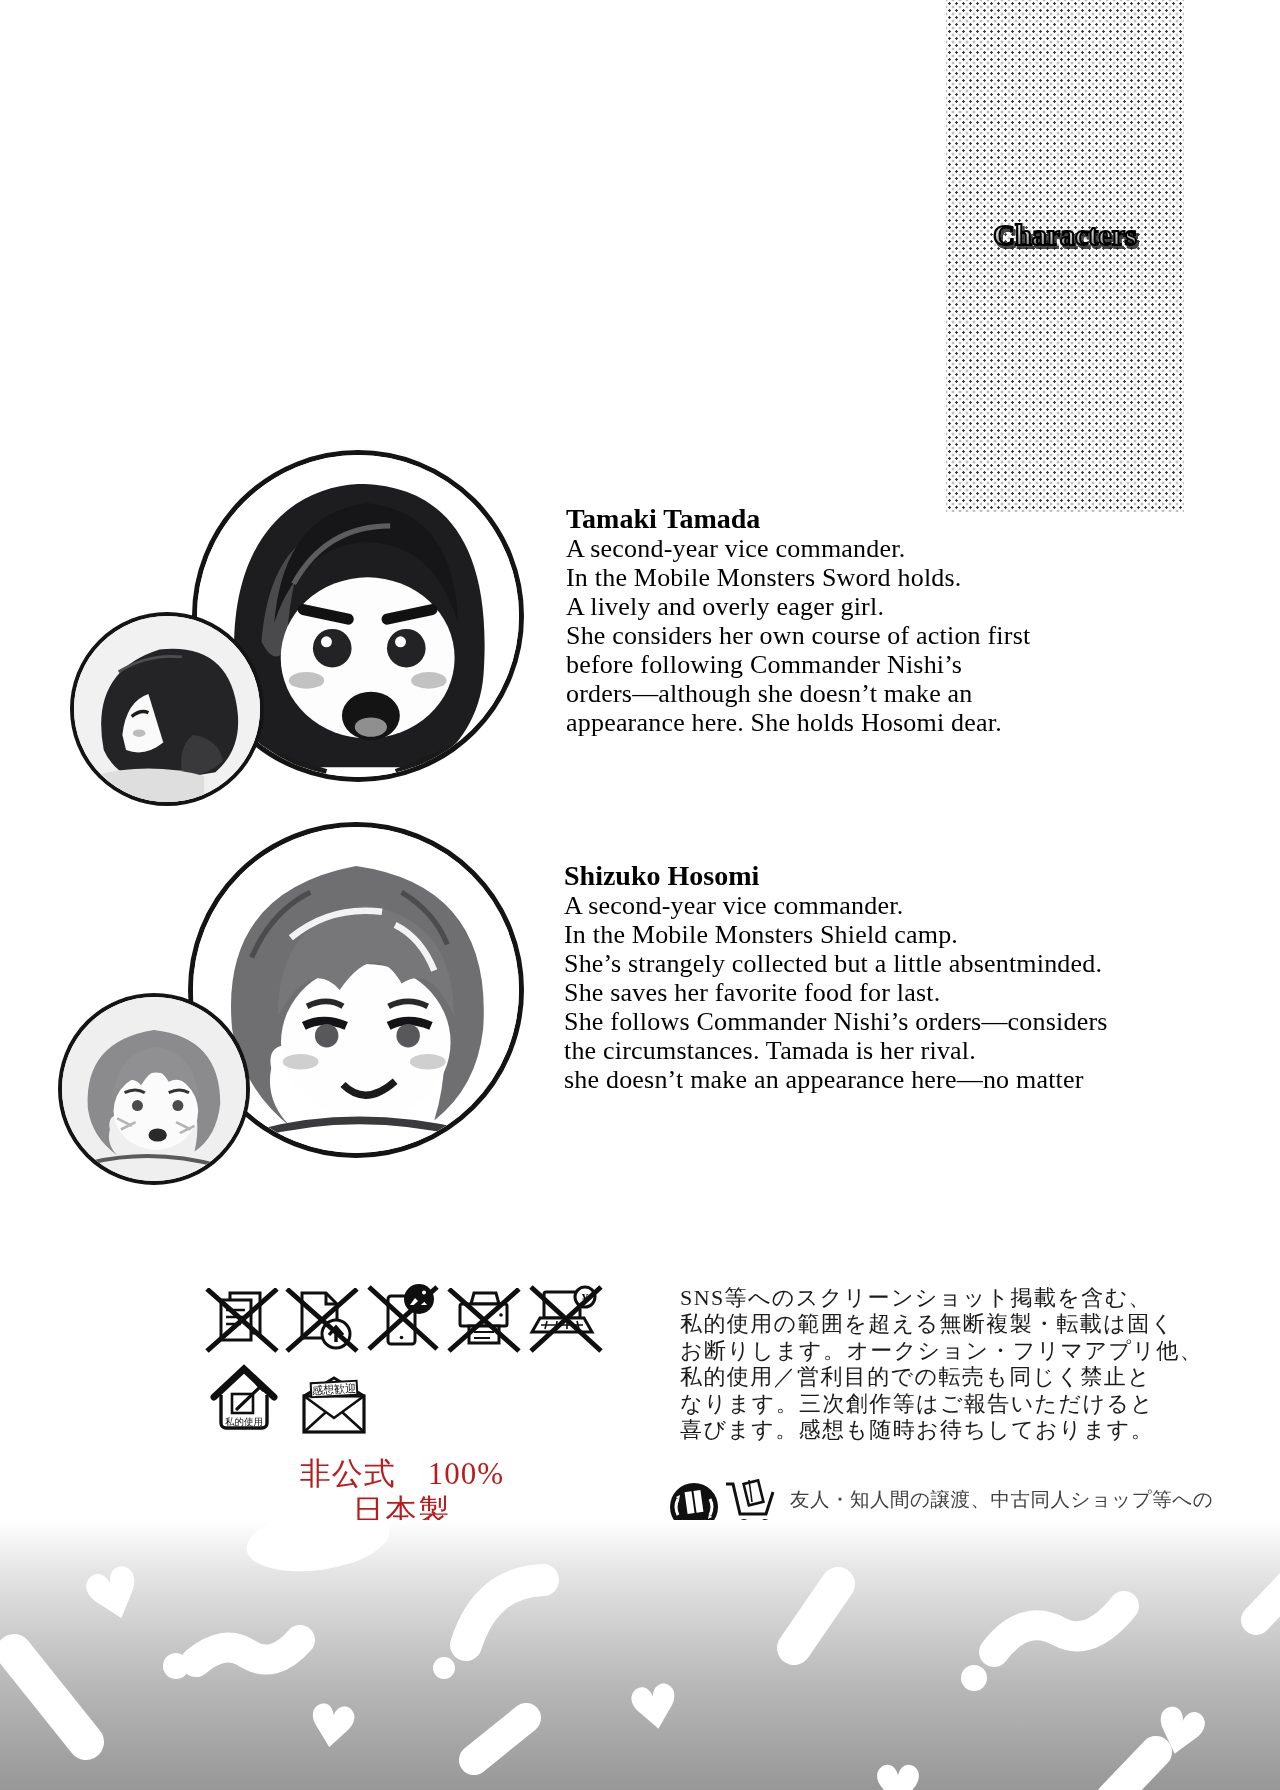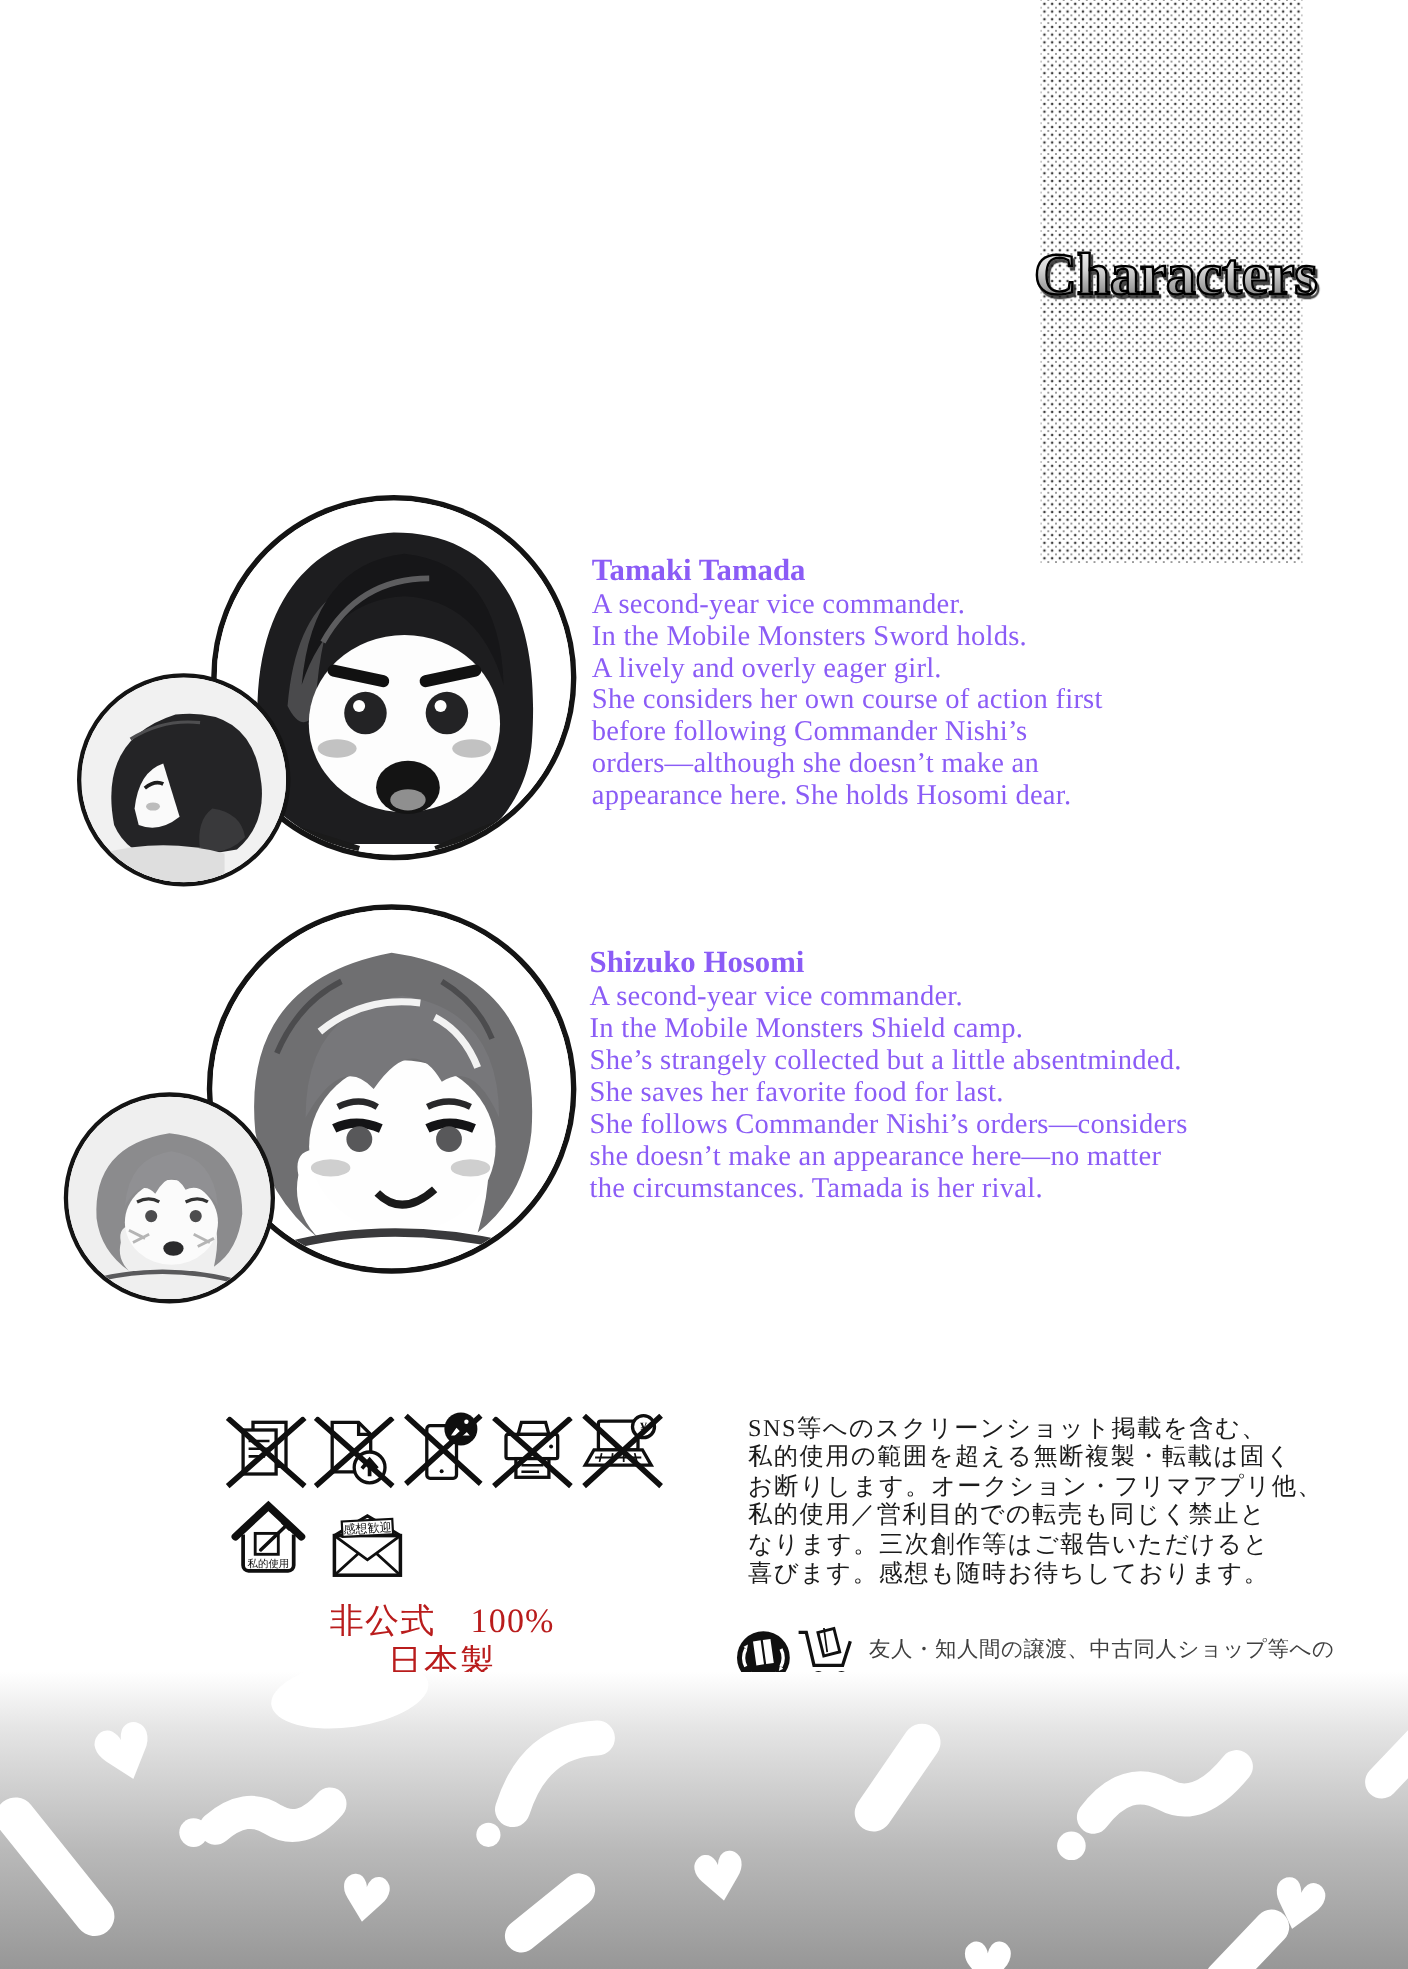--- a/index.html
+++ b/index.html
@@ -11,36 +11,36 @@
   .halftone{
     position:absolute;left:946px;top:0;width:238px;height:512px;
     background-image:
       radial-gradient(circle,#3c3c3c 1.1px, rgba(0,0,0,0) 1.45px),
       radial-gradient(circle,#9a9a9a 0.9px, rgba(0,0,0,0) 1.3px);
     background-size:7px 7px,7px 7px;
     background-position:0 0,3.5px 3.5px;
   }
   .characters-title{
     position:absolute;left:940px;top:218px;width:250px;text-align:center;
-    font-size:54px;font-weight:bold;letter-spacing:0px;
+    font-size:30px;font-weight:bold;letter-spacing:0px;
     background:linear-gradient(180deg,#f7f7f7 10%,#d2d2d2 45%,#6e6e6e 95%);
     -webkit-background-clip:text;background-clip:text;
     -webkit-text-fill-color:transparent;color:#9a9a9a;
     -webkit-text-stroke:2.2px #000;
     filter:drop-shadow(2px 3px 0 rgba(25,25,25,.8));
   }
   
   .portrait{position:absolute;border-radius:50%;background:#fff;overflow:hidden;box-sizing:border-box;}
   .portrait svg{display:block;width:100%;height:100%;}
   #tamada-main{left:192px;top:450px;width:332px;height:332px;border:5px solid #141414;z-index:2;}
   #tamada-sub {left:70px; top:612px;width:194px;height:194px;border:4px solid #141414;z-index:3;}
   #hosomi-main{left:188px;top:822px;width:336px;height:336px;border:5px solid #141414;z-index:2;}
   #hosomi-sub {left:58px; top:993px;width:192px;height:192px;border:4px solid #141414;z-index:3;}
   
-  .char-block{position:absolute;color:#8b5cf6;}
+  .char-block{position:absolute;color:#000000;margin-left:28px;}
   #tamada-text{left:538px;top:503px;width:560px;}
   #hosomi-text{left:536px;top:860px;width:600px;}
   .char-name{font-size:28px;line-height:31px;font-weight:bold;}
   .desc{font-size:26px;line-height:29px;letter-spacing:.2px;white-space:nowrap;}
   
   .uicon{position:absolute;}
   .uicon svg{display:block;}
   .icon-label{font-family:"Liberation Serif","DejaVu Serif",serif;}
   
   .jp{font-family:"Liberation Serif","DejaVu Serif",serif;color:#1b1b1b;}
@@ -150,22 +150,22 @@
     <div class="desc">appearance here. She holds Hosomi dear.</div>
   </div>
 
   <div class="char-block" id="hosomi-text">
     <div class="char-name">Shizuko Hosomi</div>
     <div class="desc">A second-year vice commander.</div>
     <div class="desc">In the Mobile Monsters Shield camp.</div>
     <div class="desc">She’s strangely collected but a little absentminded.</div>
     <div class="desc">She saves her favorite food for last.</div>
     <div class="desc">She follows Commander Nishi’s orders—considers</div>
+    <div class="desc">the circumstances. Tamada is her rival.</div>
     <div class="desc">she doesn’t make an appearance here—no matter</div>
-    <div class="desc">the circumstances. Tamada is her rival.</div>
   </div>
 
   <div class="uicon" style="left:204px;top:1288px;">
     <svg width="76" height="66" viewBox="0 0 76 66">
       <rect x="26" y="5" width="30" height="40" fill="#fff" stroke="#0f0f0f" stroke-width="3"></rect>
       <rect x="17" y="12" width="30" height="40" fill="#fff" stroke="#0f0f0f" stroke-width="3"></rect>
       <path d="M22,22 H41 M22,29 H41 M22,36 H37" stroke="#0f0f0f" stroke-width="2.4"></path>
       <path d="M3,1 L73,63 M73,1 L3,63" stroke="#0f0f0f" stroke-width="5"></path>
     </svg>
   </div>

